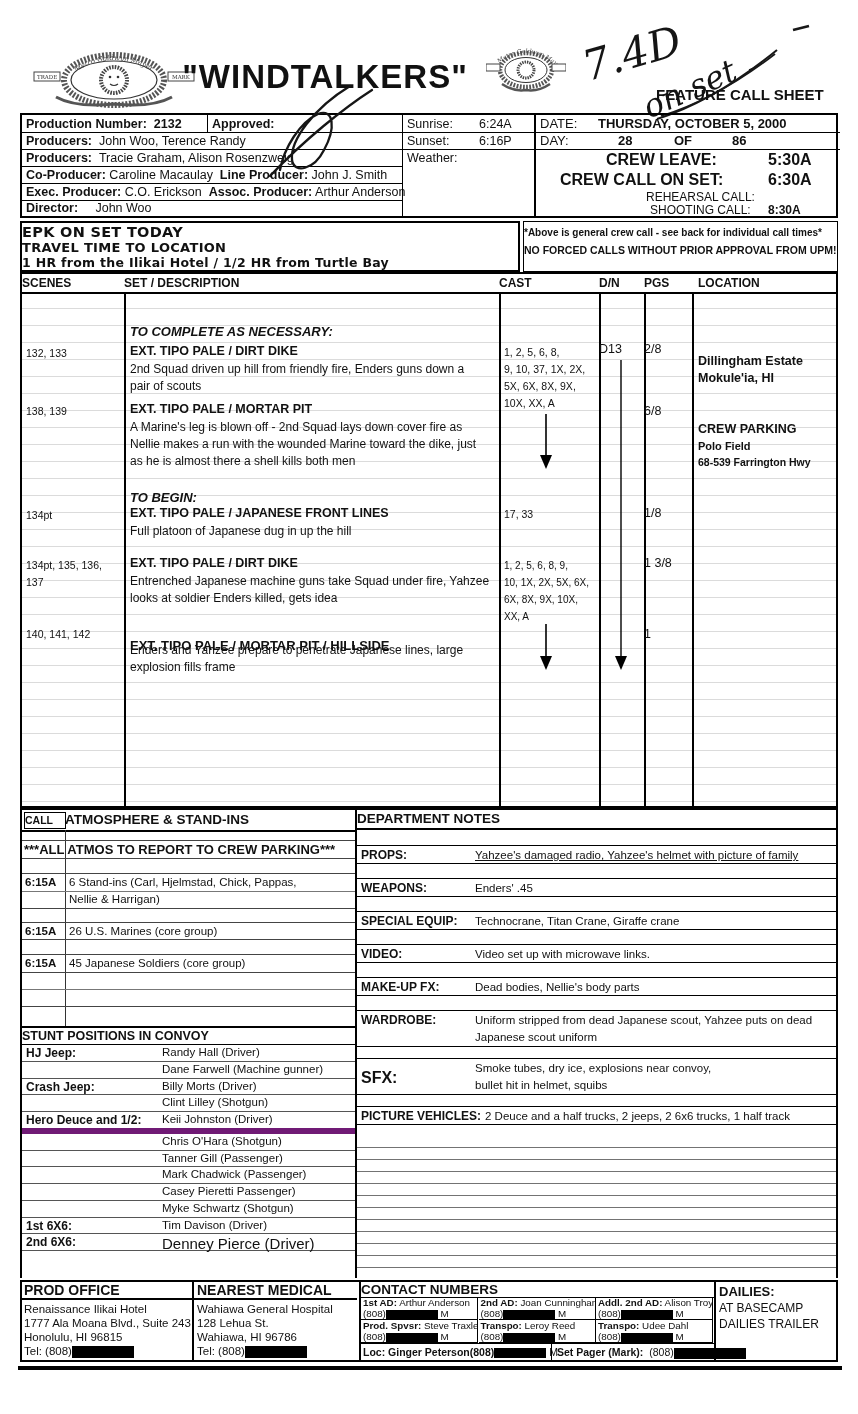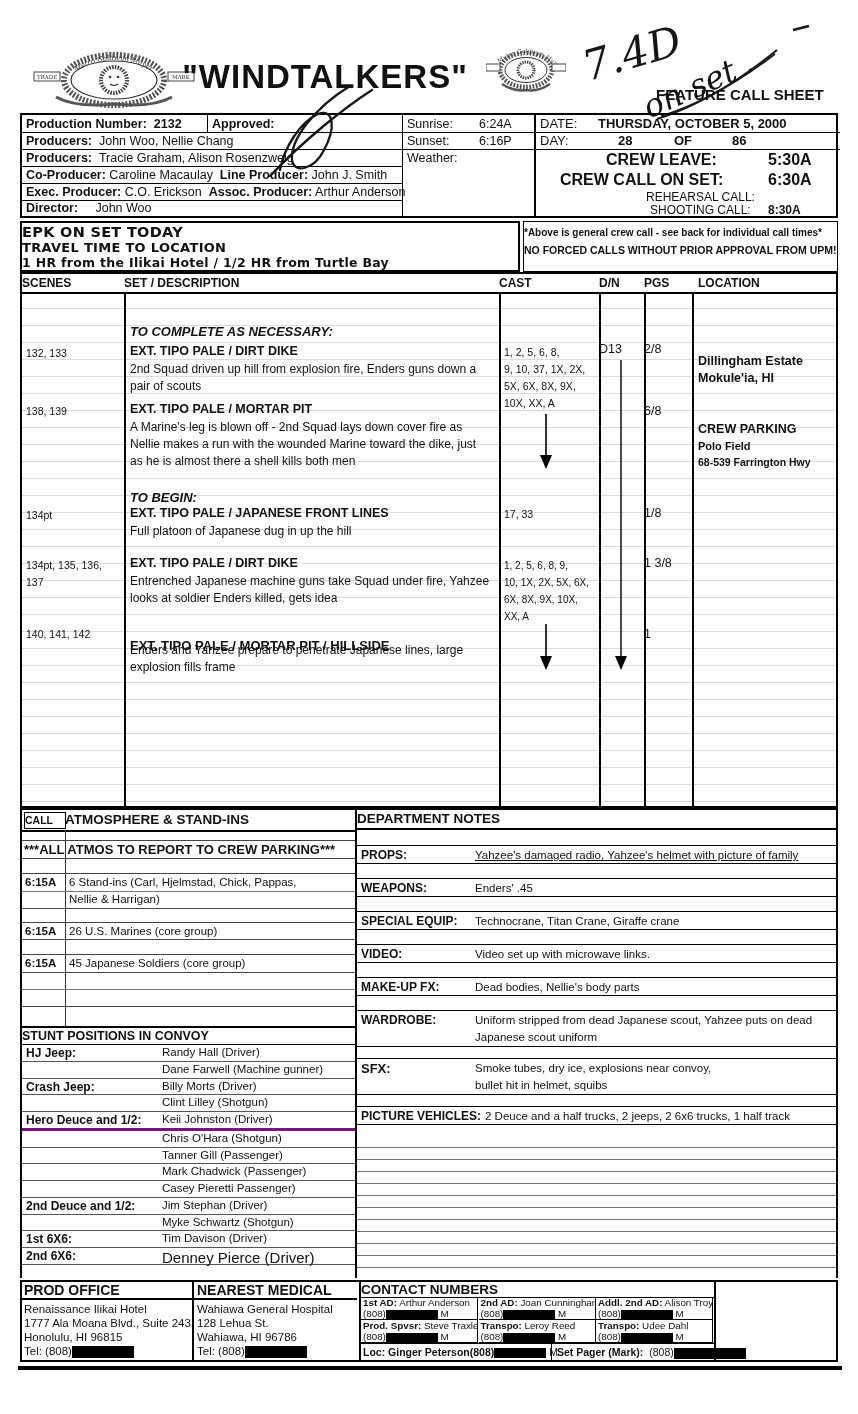--- a/index.html
+++ b/index.html
@@ -72,21 +72,21 @@
 
   <div class="abs" style="left:20px;top:113px;width:818px;height:105px;border:2px solid #000;box-sizing:border-box;font-size:12.5px;">
 
     <div class="abs" style="left:0;top:0;width:380px;height:101px;">
       <div class="abs" style="left:0;top:0;width:380px;height:17px;border-bottom:1px solid #000;">
         <span class="abs t" style="left:4px;top:2px;"><span class="b">Production Number:</span>&nbsp;&nbsp;<span class="b">2132</span></span>
         <div class="vline" style="left:185px;top:0;width:1px;height:17px;"></div>
         <span class="abs t b" style="left:190px;top:2px;">Approved:</span>
       </div>
       <div class="abs" style="left:0;top:17px;width:380px;height:17px;border-bottom:1px solid #000;">
-        <span class="abs t" style="left:4px;top:2px;"><span class="b">Producers:</span>&nbsp;&nbsp;<span>John Woo, Nellie Chang</span></span>
+        <span class="abs t" style="left:4px;top:2px;"><span class="b">Producers:</span>&nbsp;&nbsp;<span>John Woo, Terence Randy</span></span>
       </div>
       <div class="abs" style="left:0;top:34px;width:380px;height:17px;border-bottom:1px solid #000;">
         <span class="abs t" style="left:4px;top:2px;"><span class="b">Producers:</span>&nbsp;&nbsp;<span>Tracie Graham, Alison Rosenzweig</span></span>
       </div>
       <div class="abs" style="left:0;top:51px;width:380px;height:17px;border-bottom:1px solid #000;">
         <span class="abs t" style="left:4px;top:2px;"><span class="b">Co-Producer:</span> <span>Caroline Macaulay</span>&nbsp; <span class="b">Line Producer:</span> <span>John J. Smith</span></span>
       </div>
       <div class="abs" style="left:0;top:68px;width:380px;height:17px;border-bottom:1px solid #000;">
         <span class="abs t" style="left:4px;top:2px;"><span class="b">Exec. Producer:</span> <span>C.O. Erickson</span>&nbsp; <span class="b">Assoc. Producer:</span> <span>Arthur Anderson</span></span>
       </div>
@@ -163,21 +163,21 @@
       <div class="vline" style="left:102px;top:0;width:2px;height:514px;"></div>
       <div class="vline" style="left:477px;top:0;width:2px;height:514px;"></div>
       <div class="vline" style="left:577px;top:0;width:2px;height:514px;"></div>
       <div class="vline" style="left:622px;top:0;width:2px;height:514px;"></div>
       <div class="vline" style="left:670px;top:0;width:2px;height:514px;"></div>
 
       <div class="abs t bi" style="left:108px;top:32px;font-size:13px;">TO COMPLETE AS NECESSARY:</div>
 
       <div class="abs t" style="left:4px;top:55px;font-size:10.5px;">132, 133</div>
       <div class="abs t b" style="left:108px;top:52px;font-size:12.5px;">EXT. TIPO PALE / DIRT DIKE</div>
-      <div class="abs t" style="left:108px;top:70px;font-size:12px;">2nd Squad driven up hill from explosion fire, Enders guns down a</div>
+      <div class="abs t" style="left:108px;top:70px;font-size:12px;">2nd Squad driven up hill from friendly fire, Enders guns down a</div>
       <div class="abs t" style="left:108px;top:87px;font-size:12px;">pair of scouts</div>
       <div class="abs t" style="left:482px;top:54px;font-size:10.5px;">1, 2, 5, 6, 8,</div>
       <div class="abs t" style="left:482px;top:71px;font-size:10.5px;">9, 10, 37, 1X, 2X,</div>
       <div class="abs t" style="left:482px;top:88px;font-size:10.5px;">5X, 6X, 8X, 9X,</div>
       <div class="abs t" style="left:482px;top:105px;font-size:10.5px;">10X, XX, A</div>
       <div class="abs t c" style="left:577px;top:50px;width:45px;font-size:12.5px;">D13</div>
       <div class="abs t c" style="left:622px;top:50px;width:48px;font-size:12.5px;">2/8</div>
       <div class="abs t b" style="left:676px;top:62px;font-size:12.5px;">Dillingham Estate</div>
       <div class="abs t b" style="left:676px;top:79px;font-size:12.5px;">Mokule'ia, HI</div>
 
@@ -276,21 +276,21 @@
       <div style="position:relative;height:15.77px;border-bottom:1px solid #555;">
         <span class="abs t b" style="left:4px;top:1px;font-size:12px;">Crash Jeep:</span>
         <span class="abs t" style="left:140px;top:1px;font-size:11.5px;">Billy Morts (Driver)</span>
       </div>
 
       <div style="position:relative;height:15.77px;border-bottom:1px solid #555;">
         <span class="abs t b" style="left:4px;top:1px;font-size:12px;"></span>
         <span class="abs t" style="left:140px;top:1px;font-size:11.5px;">Clint Lilley (Shotgun)</span>
       </div>
 
-      <div style="position:relative;height:15.77px;border-bottom:3px solid #701a75;">
+      <div style="position:relative;height:15.77px;border-bottom:6px solid #701a75;">
         <span class="abs t b" style="left:4px;top:1px;font-size:12px;">Hero Deuce and 1/2:</span>
         <span class="abs t" style="left:140px;top:1px;font-size:11.5px;">Keii Johnston (Driver)</span>
       </div>
 
       <div style="position:relative;height:15.77px;border-bottom:1px solid #555;">
         <span class="abs t b" style="left:4px;top:1px;font-size:12px;"></span>
         <span class="abs t" style="left:140px;top:1px;font-size:11.5px;">Chris O'Hara (Shotgun)</span>
       </div>
 
       <div style="position:relative;height:15.77px;border-bottom:1px solid #555;">
@@ -301,24 +301,20 @@
       <div style="position:relative;height:15.77px;border-bottom:1px solid #555;">
         <span class="abs t b" style="left:4px;top:1px;font-size:12px;"></span>
         <span class="abs t" style="left:140px;top:1px;font-size:11.5px;">Mark Chadwick (Passenger)</span>
       </div>
 
       <div style="position:relative;height:15.77px;border-bottom:1px solid #555;">
         <span class="abs t b" style="left:4px;top:1px;font-size:12px;"></span>
         <span class="abs t" style="left:140px;top:1px;font-size:11.5px;">Casey Pieretti Passenger)</span>
       </div>
 
-      <div style="position:relative;height:15.77px;border-bottom:1px solid #555;">
-        <span class="abs t b" style="left:4px;top:1px;font-size:12px;">2nd Deuce and 1/2:</span>
-        <span class="abs t" style="left:140px;top:1px;font-size:11.5px;">Jim Stephan (Driver)</span>
-      </div>
 
       <div style="position:relative;height:15.77px;border-bottom:1px solid #555;">
         <span class="abs t b" style="left:4px;top:1px;font-size:12px;"></span>
         <span class="abs t" style="left:140px;top:1px;font-size:11.5px;">Myke Schwartz (Shotgun)</span>
       </div>
 
       <div style="position:relative;height:15.77px;border-bottom:1px solid #555;">
         <span class="abs t b" style="left:4px;top:1px;font-size:12px;">1st 6X6:</span>
         <span class="abs t" style="left:140px;top:1px;font-size:11.5px;">Tim Davison (Driver)</span>
       </div>
@@ -364,21 +360,21 @@
 
       </div>
 
       <div style="position: absolute; left: 0px; width: 479px; border-top: 1px solid rgb(0, 0, 0); border-bottom: 1px solid rgb(0, 0, 0); box-sizing: border-box; top: 182px; height: 37px;">
         <span class="abs t b" style="left:4px;top:2px;font-size:12px;">WARDROBE:</span>
         <span class="abs t" style="left:118px;top:3px;font-size:11.5px;">Uniform stripped from dead Japanese scout, Yahzee puts on dead</span>
         <span class="abs t" style="left:118px;top:20px;font-size:11.5px;">Japanese scout uniform</span>
       </div>
 
       <div style="position: absolute; left: 0px; width: 479px; border-top: 1px solid rgb(0, 0, 0); border-bottom: 1px solid rgb(0, 0, 0); box-sizing: border-box; top: 230px; height: 37px;">
-        <span class="abs t b" style="left:4px;top:2px;font-size:13px;text-align:center;">SFX:</span>
+        <span class="abs t b" style="left:4px;top:10px;font-size:16px;text-align:center;">SFX:</span>
         <span class="abs t" style="left:118px;top:3px;font-size:11.5px;">Smoke tubes, dry ice, explosions near convoy,</span>
         <span class="abs t" style="left:118px;top:20px;font-size:11.5px;">bullet hit in helmet, squibs</span>
       </div>
 
       <div style="position: absolute; left: 0px; width: 479px; border-top: 1px solid rgb(0, 0, 0); border-bottom: 1px solid rgb(0, 0, 0); box-sizing: border-box; top: 278px; height: 19px;">
         <span class="abs t b" style="left:4px;top:2px;font-size:12px;">PICTURE VEHICLES:</span>
         <span class="abs t" style="left: 128px; top: 3px; font-size: 11.5px;">2 Deuce and a half trucks, 2 jeeps, 2 6x6 trucks, 1 half track</span>
 
       </div>
     </div>
@@ -441,16 +437,21 @@
       </div>
 
       <div class="abs" style="left:0;top:61px;width:353px;height:17px;border-top:1px solid #000;">
         <span class="t" style="position:absolute;left:2px;top:2px;font-size:10.5px;"><span class="b">Loc: Ginger Peterson(808)</span><span class="redact" style="width:52px;height:10px;"></span> <span>M</span></span>
         <div class="vline" style="left:190px;top:0;width:1px;height:17px;"></div>
         <span class="t" style="position:absolute;left:196px;top:2px;font-size:10.5px;"><span class="b">Set Pager (Mark):</span>&nbsp;&nbsp;<span>(808)</span><span class="redact" style="width:72px;height:11px;"></span></span>
       </div>
     </div>
     <div class="vline" style="left:692px;top:0;width:2px;height:78px;"></div>
 
+    <div class="abs" style="left:694px;top:0;width:120px;height:78px;">
+      <div class="t b" style="font-size:13px;padding:2px 0 0 3px;">DAILIES:</div>
+      <div class="t" style="font-size:12px;padding:2px 0 0 3px;">AT BASECAMP</div>
+      <div class="t" style="font-size:12px;padding:2px 0 0 3px;">DAILIES TRAILER</div>
+    </div>
   </div>
   <div class="abs" style="left:18px;top:1366px;width:824px;height:4px;background:#000;"></div>
 
 </div>
 
 </body></html>

